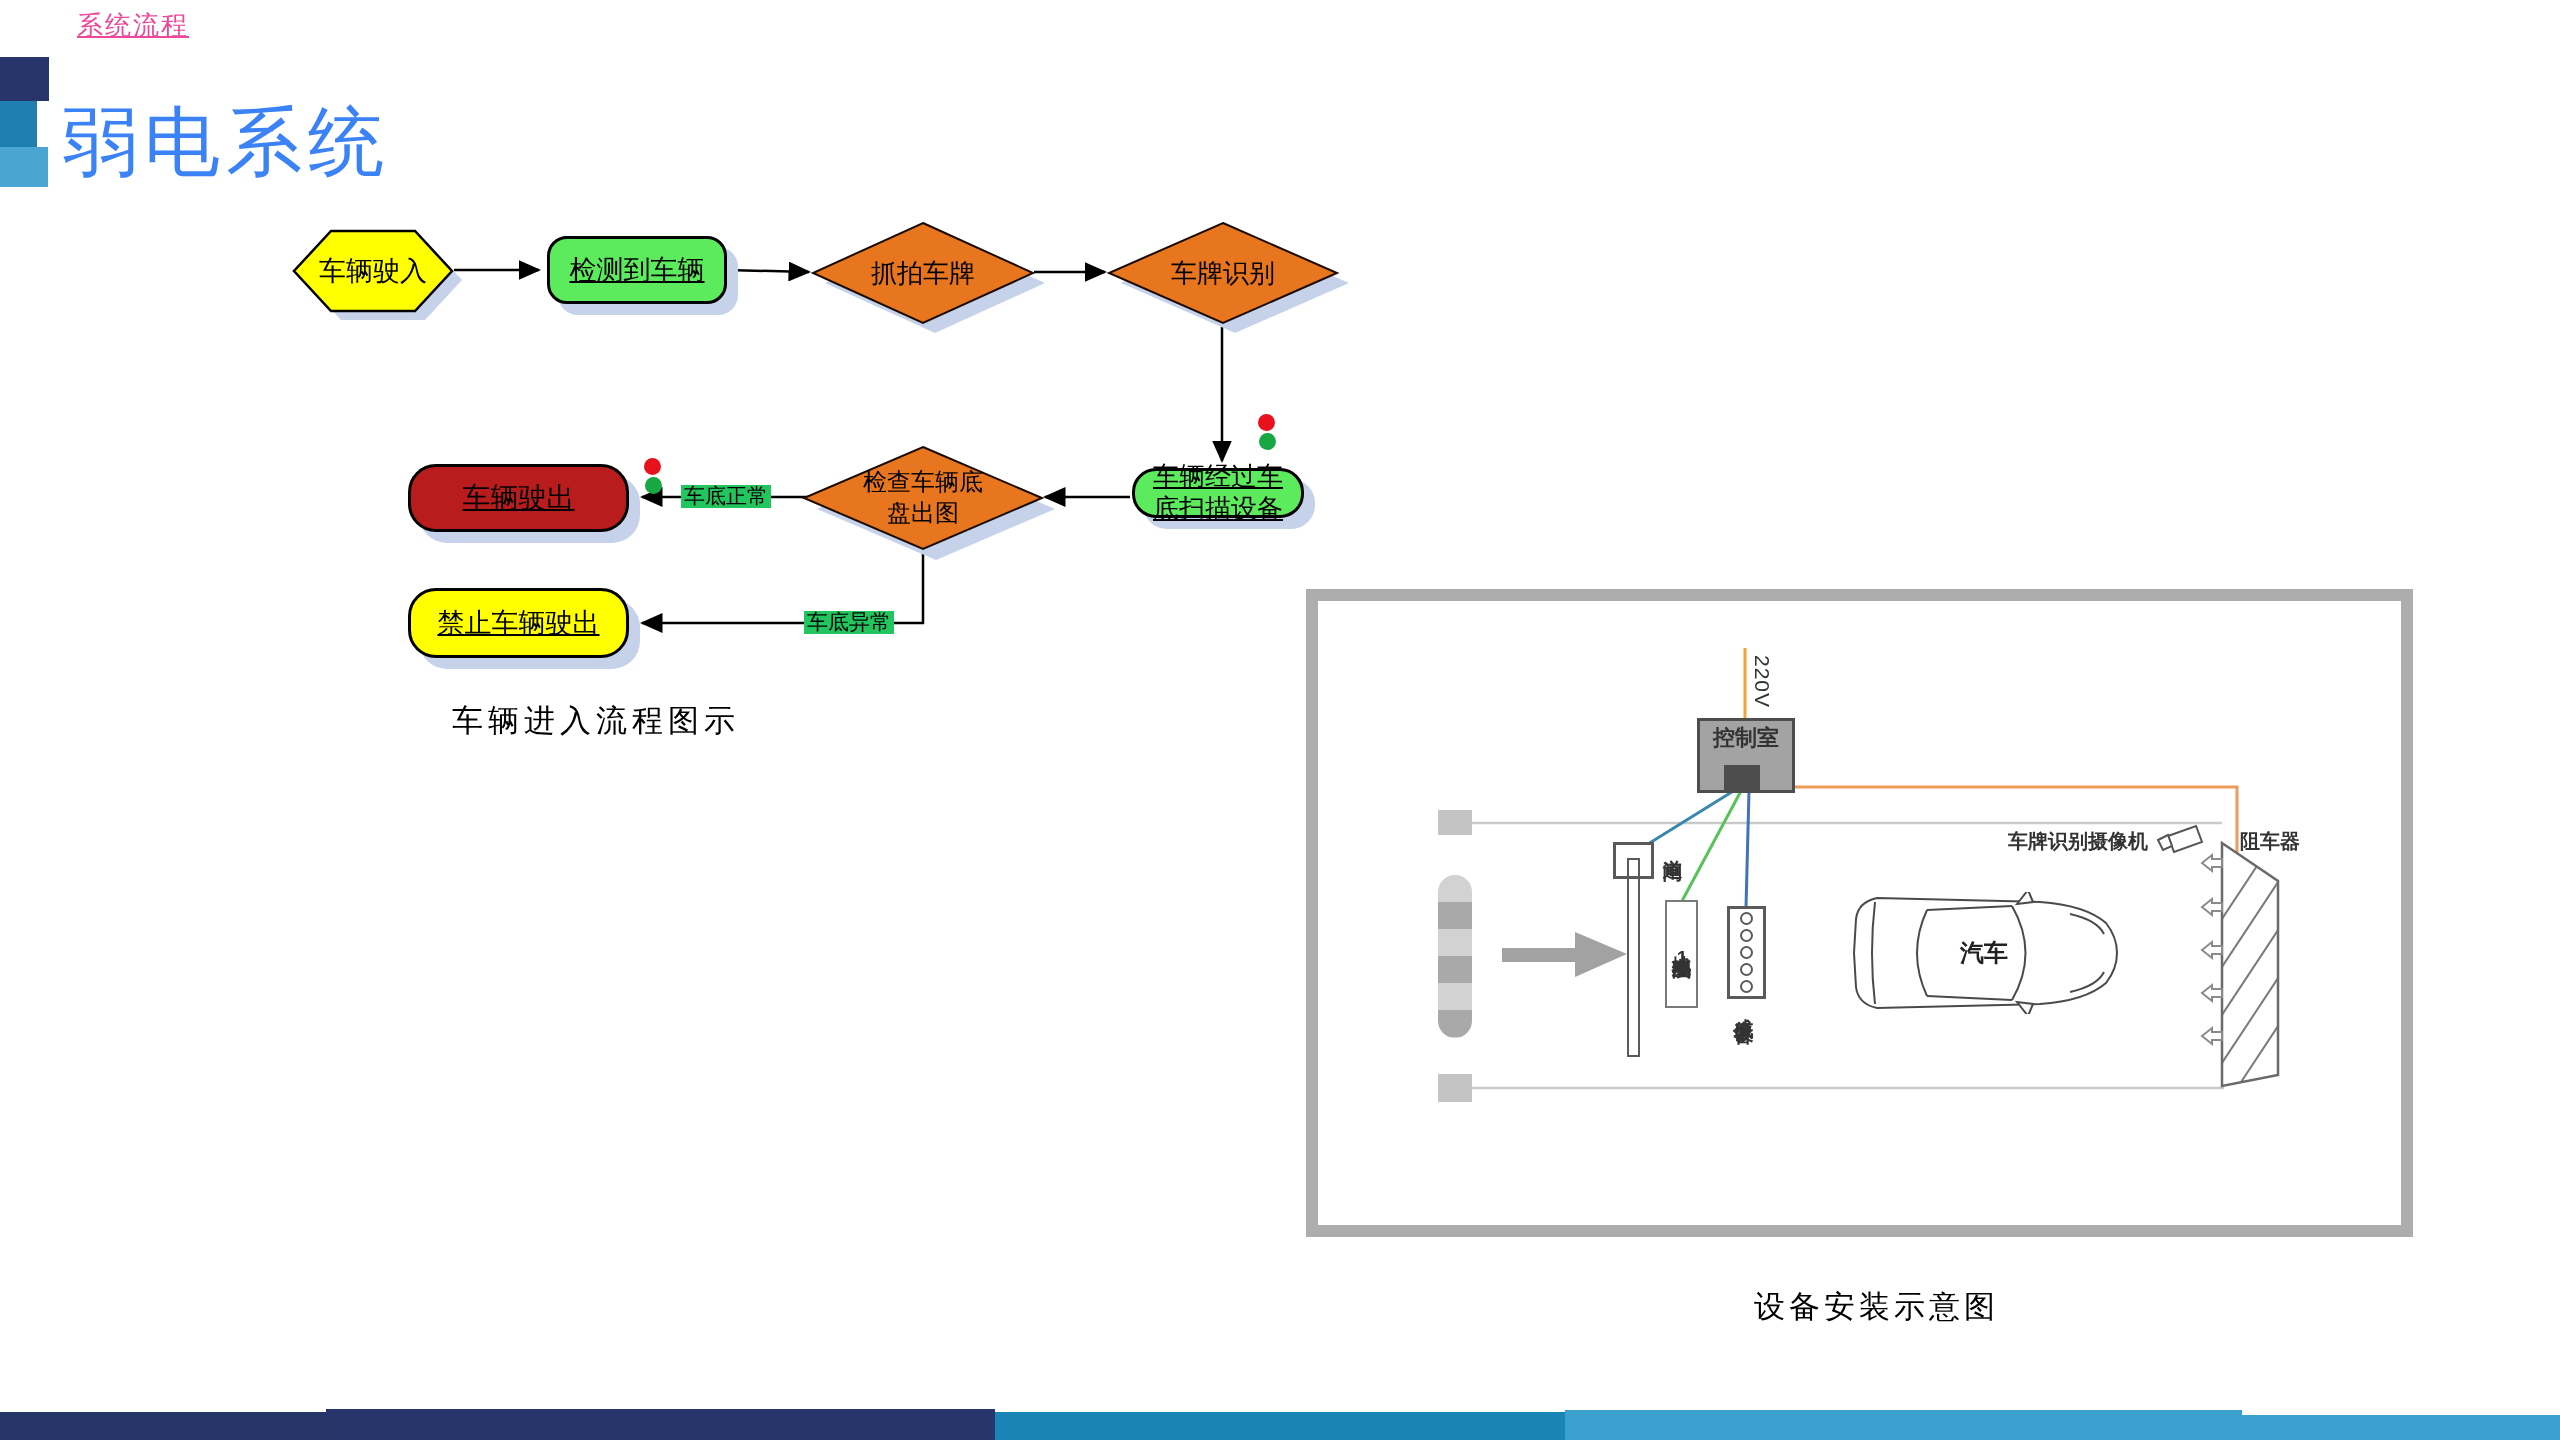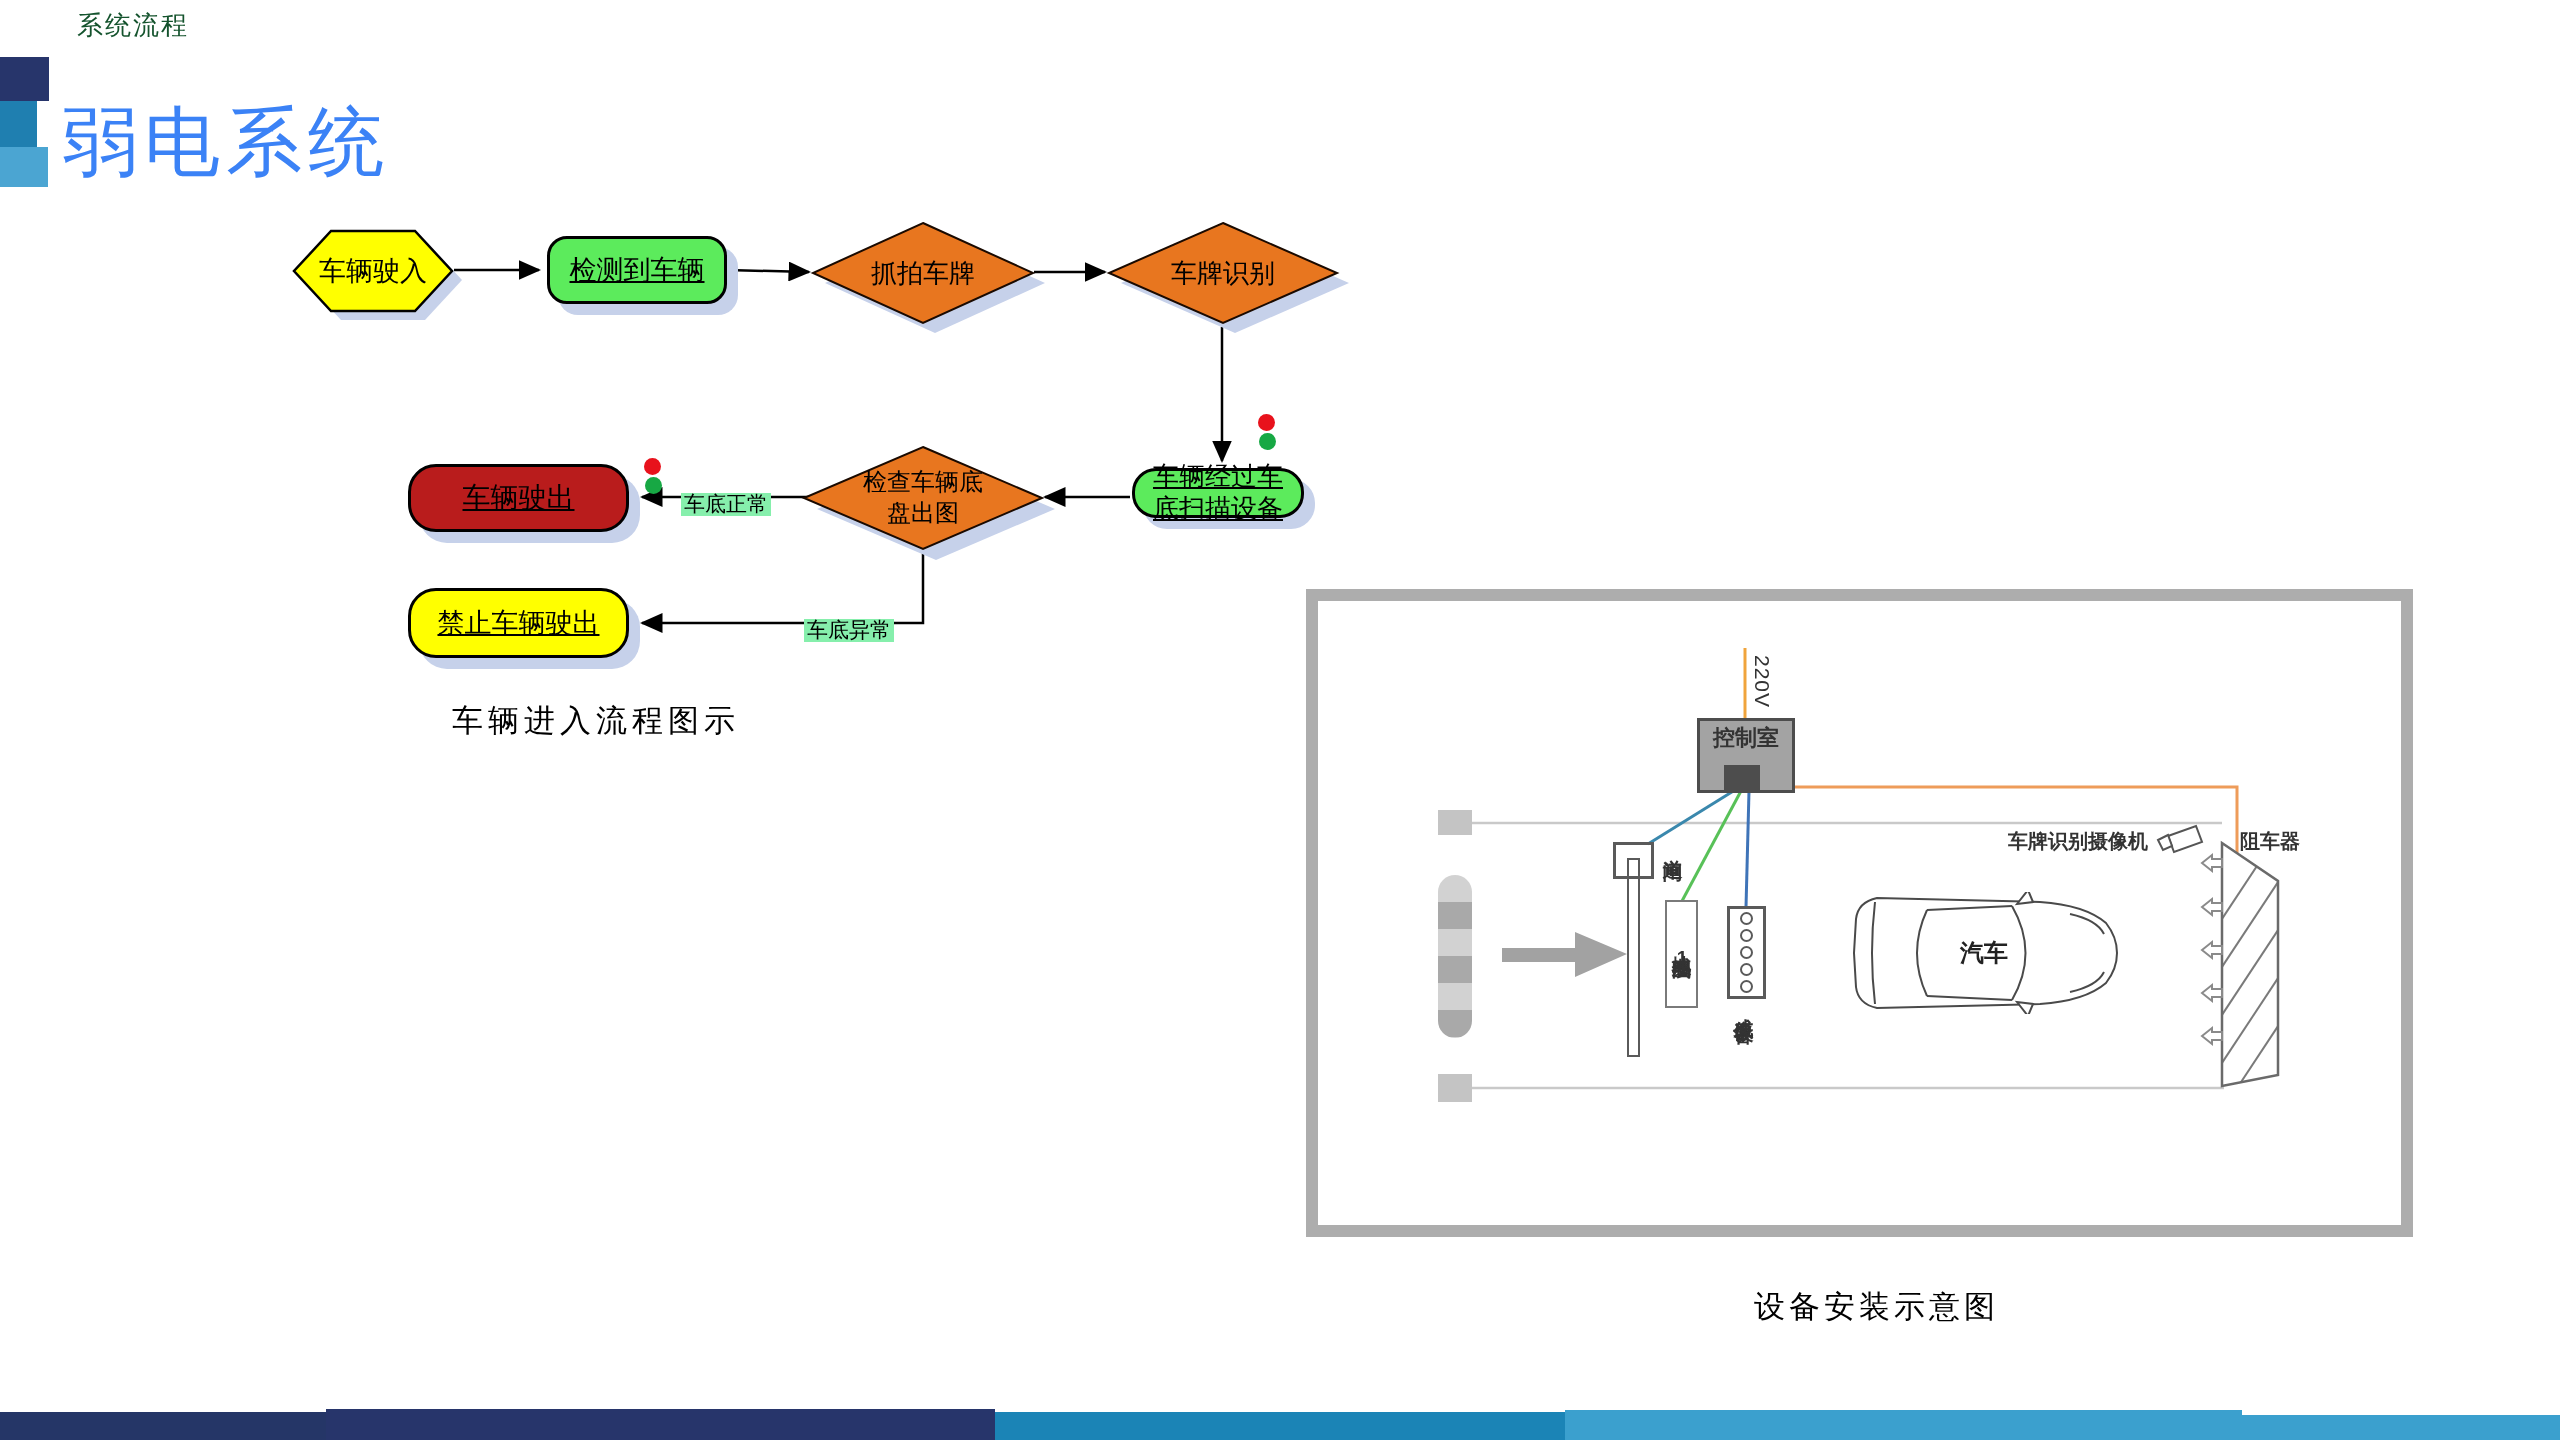--- a/index.html
+++ b/index.html
@@ -2,38 +2,38 @@
 <html style="--shadow: #C6D1EA;"><head>
 <meta charset="utf-8">
 <style>
   :root{ --shadow:#C6D1EA; }
   *{ margin:0; padding:0; box-sizing:border-box; }
   html,body{ background:#ffffff; }
   body{ font-family:"Liberation Sans", sans-serif; }
   #slide{ position:relative; width:2560px; height:1440px; background:#ffffff; overflow:hidden; }
 
   
-  .eyebrow{ position:absolute; left:77px; top:8px; font-size:26px; color:#14532d;
-            font-family:"Liberation Serif", serif; letter-spacing:2px; }
+  .eyebrow{ position:absolute; left:77px; top:8px; font-size:26px; color:#ec4899;
+            font-family:"Liberation Serif", serif; letter-spacing:2px;text-decoration:underline; }
   .accent{ position:absolute; }
   .page-title{ position:absolute; left:62px; top:92px; font-size:76px; color:#3b82f6;
                letter-spacing:6px; font-weight:400; }
 
   
   .lines-layer{ position:absolute; left:0; top:0; width:2560px; height:1440px; pointer-events:none; }
   .shape-svg{ position:absolute; overflow:visible; }
   .shape-label{ position:absolute; display:flex; align-items:center; justify-content:center;
                 text-align:center; font-family:"Liberation Serif", serif; color:#000; }
   .node-rect{ position:absolute; border:3px solid #000; display:flex; flex-direction:column;
               align-items:center; justify-content:center; text-align:center;
               font-family:"Liberation Serif", serif; color:#000;
               box-shadow:11px 11px 0 var(--shadow);text-decoration:underline; }
   .dot{ position:absolute; border-radius:50%; width:17px; height:17px; }
-  .edge-label{ position:absolute; background:#86efac; font-family:"Liberation Serif", serif;
-               font-size:21px; color:#000; padding:0 3px; line-height:1.1;margin-top:8px; }
+  .edge-label{ position:absolute; background:#22c55e; font-family:"Liberation Serif", serif;
+               font-size:21px; color:#000; padding:0 3px; line-height:1.1; }
   .flow-caption{ position:absolute; left:452px; top:700px; font-size:31px; color:#000;
                  font-family:"Liberation Serif", serif; letter-spacing:5px; }
 
   
   .diagram-frame{ position:absolute; left:1306px; top:589px; width:1107px; height:648px;
                   border:12px solid #ADADAD; background:#fff; }
   .diagram-inner{ position:absolute; inset:0; }
   .diagram-inner > svg{ position:absolute; left:0; top:0; }
   .dlabel{ position:absolute; font-weight:700; color:#333; }
   .vtext{ writing-mode:vertical-rl; text-orientation:upright; letter-spacing:2px; }

